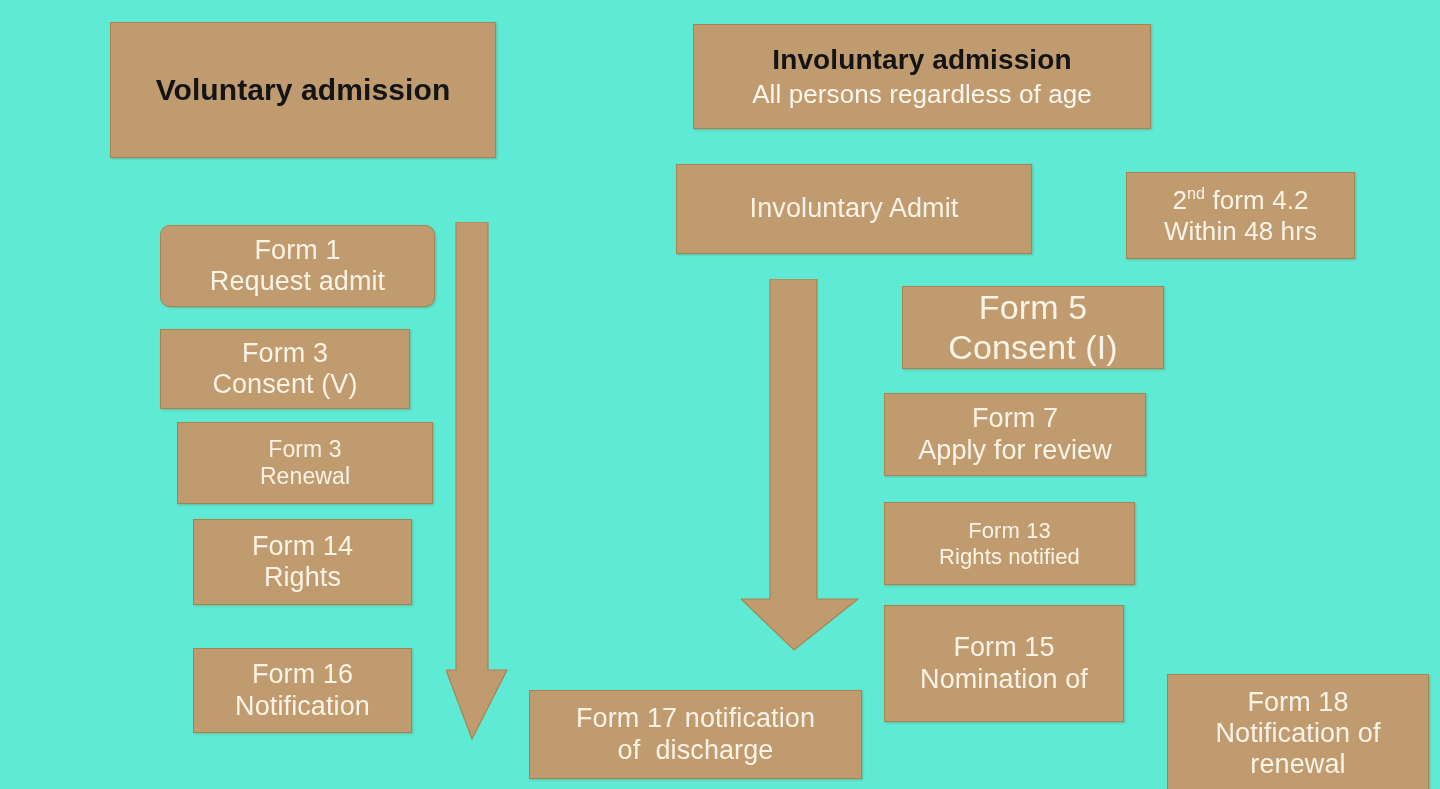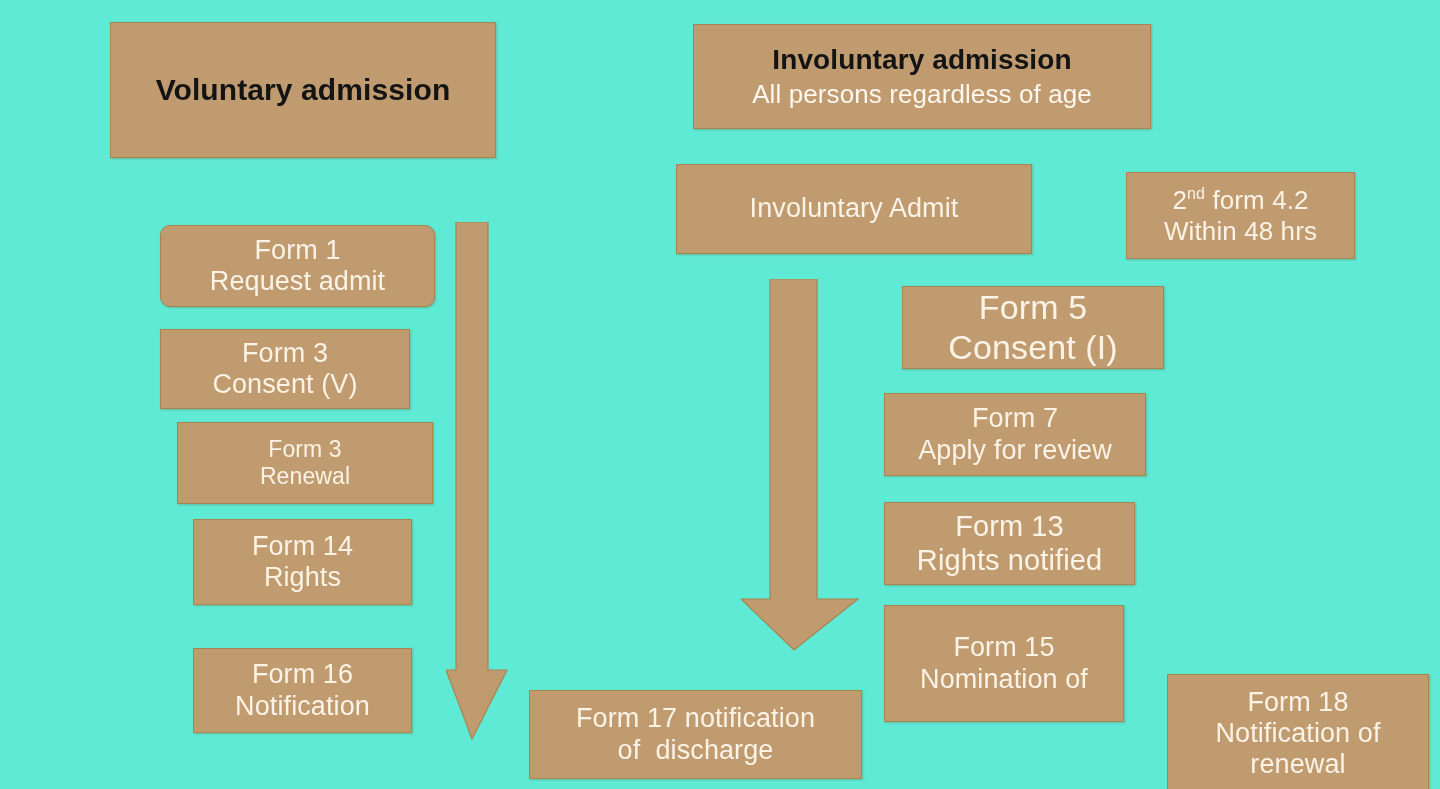--- a/index.html
+++ b/index.html
@@ -65,21 +65,21 @@
   
   .box-f1  { left: 160px; top: 225px; width: 275px; height: 82px; font-size: 27px; border-radius: 10px; }
   .box-f2  { left: 160px; top: 329px; width: 250px; height: 80px; font-size: 27px; }
   .box-f3  { left: 177px; top: 422px; width: 256px; height: 82px; font-size: 23px; }
   .box-f14 { left: 193px; top: 519px; width: 219px; height: 86px; font-size: 27px; }
   .box-f16 { left: 193px; top: 648px; width: 219px; height: 85px; font-size: 27px; }
 
   
   .box-f5  { left: 902px; top: 286px; width: 262px; height: 83px; font-size: 34px; }
   .box-f7  { left: 884px; top: 393px; width: 262px; height: 83px; font-size: 27px; }
-  .box-f13 { left: 884px; top: 502px; width: 251px; height: 83px; font-size: 29px; align-items: center; }
+  .box-f13 { left: 884px; top: 502px; width: 251px; height: 83px; font-size: 22px; align-items: center; }
   .box-f15 { left: 884px; top: 605px; width: 240px; height: 117px; font-size: 27px; }
   .box-f18 { left: 1167px; top: 654px; width: 262px; height: 119px; font-size: 27px; margin-top: 20px; }
 
   .box-f17 { left: 529px; top: 690px; width: 333px; height: 89px; font-size: 27px; }
 
   
   .arrow {
     position: absolute;
   }
   .arrow svg { display: block; }

